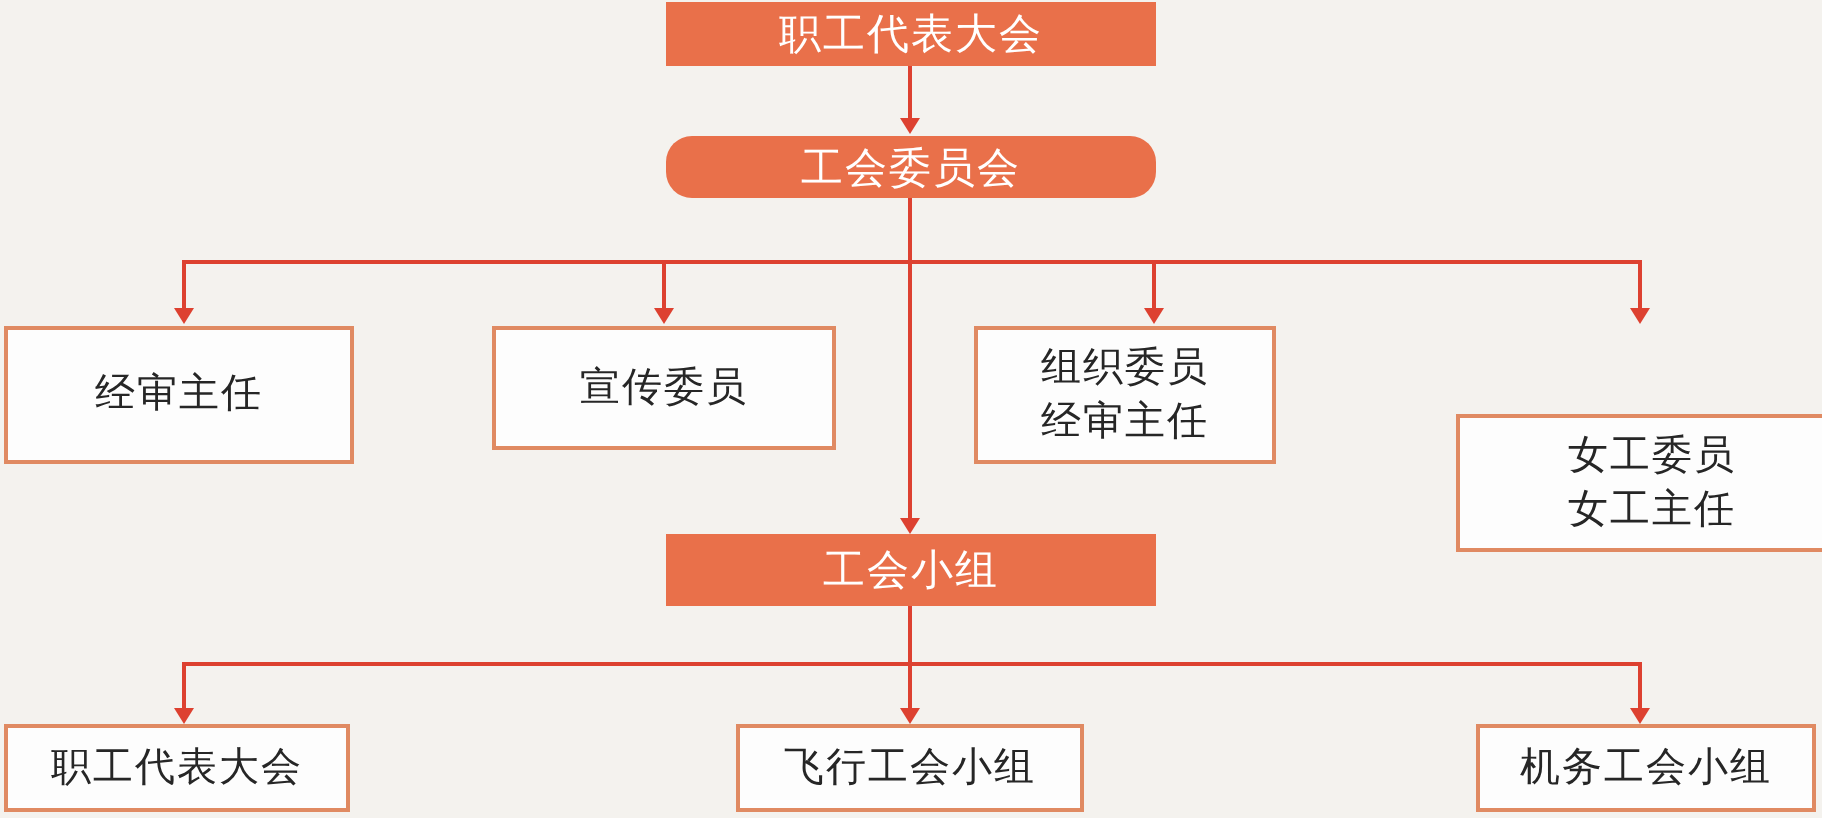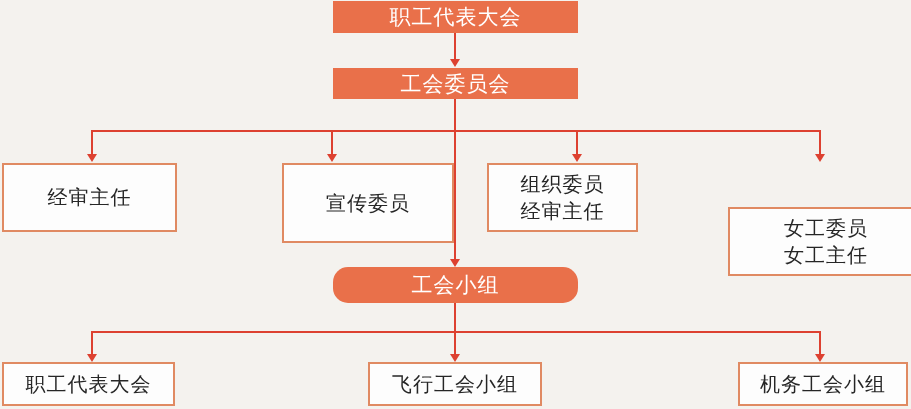--- a/index.html
+++ b/index.html
@@ -60,53 +60,53 @@
 
 <div class="canvas">
 
   <div class="org-node filled" style="left:333px; top:1px; width:245px; height:32px;">
     <span>职工代表大会</span>
   </div>
 
   <div class="v-line" style="left:454px; top:33px; height:27px;"></div>
   <div class="arrow-down" style="left:450px; top:59px;"></div>
 
-  <div class="org-node filled" style="left:333px; top:68px; width:245px; height:31px;">
+  <div class="org-node filled" style="left:333px; top:68px; width:245px; height:31px;border-radius:13px;">
     <span>工会委员会</span>
   </div>
 
   <div class="v-line" style="left:454px; top:99px; height:160px;"></div>
   <div class="arrow-down" style="left:450px; top:259px;"></div>
 
   <div class="h-line" style="left:91px; top:130px; width:730px;"></div>
   <div class="v-line" style="left:91px; top:130px; height:24px;"></div>
   <div class="arrow-down" style="left:87px; top:154px;"></div>
   <div class="v-line" style="left:331px; top:132px; height:22px;"></div>
   <div class="arrow-down" style="left:327px; top:154px;"></div>
   <div class="v-line" style="left:576px; top:132px; height:22px;"></div>
   <div class="arrow-down" style="left:572px; top:154px;"></div>
   <div class="v-line" style="left:819px; top:130px; height:24px;"></div>
   <div class="arrow-down" style="left:815px; top:154px;"></div>
 
   <div class="org-node outlined" style="left:2px; top:163px; width:175px; height:69px;">
     <span>经审主任</span>
   </div>
-  <div class="org-node outlined" style="left:246px; top:163px; width:172px; height:80px;margin-left:36px;">
+  <div class="org-node outlined" style="left:246px; top:163px; width:172px; height:62px;">
     <span>宣传委员</span>
   </div>
   <div class="org-node outlined" style="left:487px; top:163px; width:151px; height:69px;">
     <span>组织委员</span>
     <span>经审主任</span>
   </div>
   <div class="org-node outlined" style="left:728px; top:163px; width:196px; height:69px;margin-top:44px;">
     <span>女工委员</span>
     <span>女工主任</span>
   </div>
 
-  <div class="org-node filled" style="left:333px; top:267px; width:245px; height:36px;border-radius:15px;">
+  <div class="org-node filled" style="left:333px; top:267px; width:245px; height:36px;">
     <span>工会小组</span>
   </div>
 
   <div class="v-line" style="left:454px; top:303px; height:30px;"></div>
   <div class="h-line" style="left:91px; top:331px; width:730px;"></div>
   <div class="v-line" style="left:91px; top:331px; height:23px;"></div>
   <div class="arrow-down" style="left:87px; top:354px;"></div>
   <div class="v-line" style="left:454px; top:331px; height:23px;"></div>
   <div class="arrow-down" style="left:450px; top:354px;"></div>
   <div class="v-line" style="left:819px; top:331px; height:23px;"></div>

